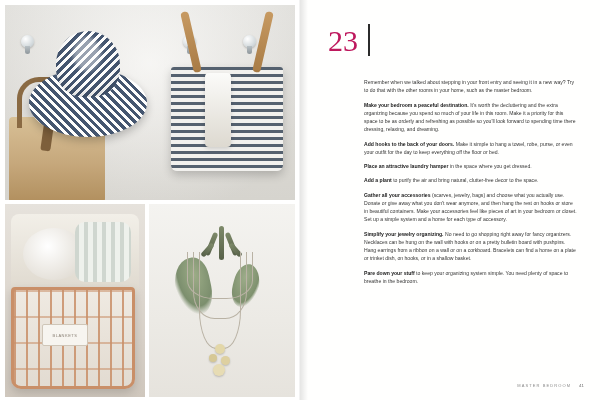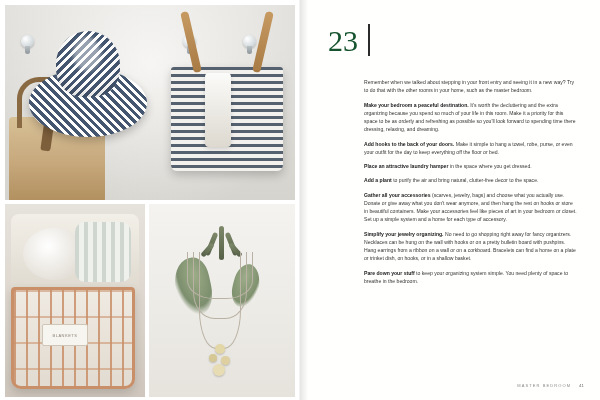--- a/index.html
+++ b/index.html
@@ -317,21 +317,21 @@
     position: absolute;
     left: 28px;
     top: 24px;
     width: 250px;
     display: flex;
     align-items: flex-start;
   }
   .chapter-num {
     font-family: "Liberation Serif", serif;
     font-size: 30px;
-    color: #14532d;
+    color: #be185d;
     line-height: 1;
     padding-right: 10px;
     padding-top: 2px;
   }
   .chapter-rule {
     width: 1.5px;
     align-self: stretch;
     background: #2b2b2b;
     margin-right: 10px;
   }

